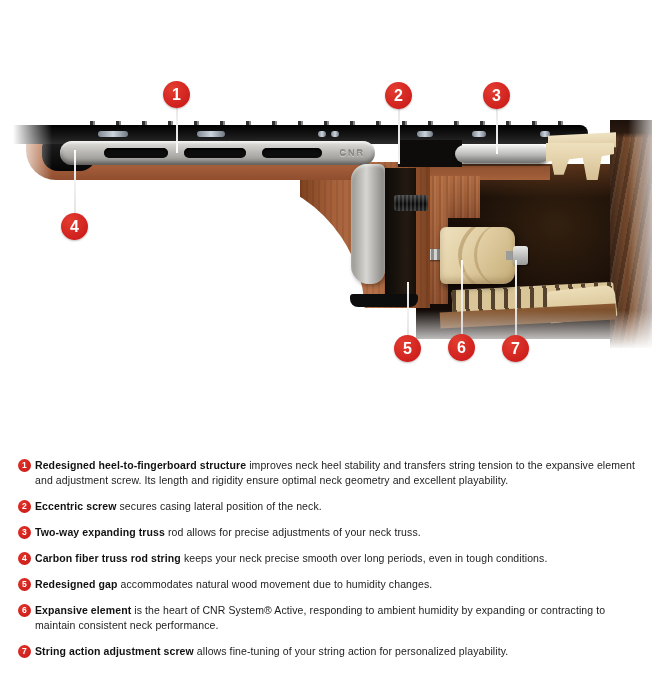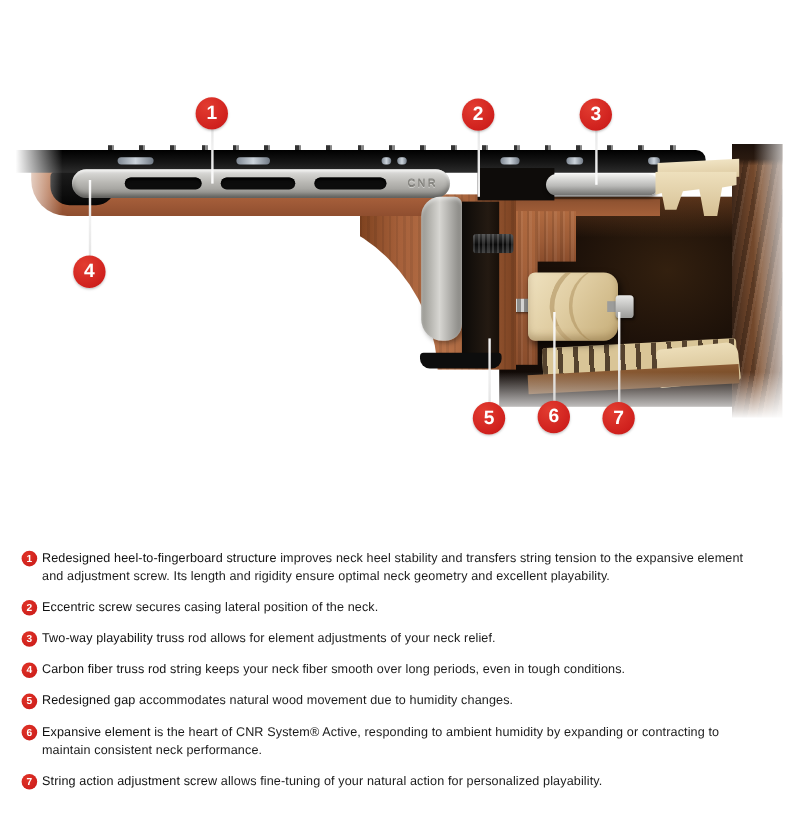--- a/index.html
+++ b/index.html
@@ -132,21 +132,21 @@
   .c4{left:61px;top:213px;} .c5{left:394px;top:335px;} .c6{left:448px;top:334px;} .c7{left:502px;top:335px;}
 
   
   .legend { padding:12px 28px 0 18px; }
   .legend-item { position:relative; padding-left:17px; margin-bottom:11px;
     font-size:10.5px; line-height:15px; color:#1c1c1c; max-width:618px; letter-spacing:.1px; }
   .legend-item.narrow { max-width:432px; }
   .legend-badge { position:absolute; left:0; top:1px; width:13px; height:13px; border-radius:50%;
     background:radial-gradient(circle at 35% 30%, #e03327, #ce1f1c 75%);
     color:#fff; font-size:8.5px; font-weight:bold; display:flex; align-items:center; justify-content:center; }
-  .legend-item .b { font-weight:normal; color:#111; }
+  .legend-item .b { font-weight:bold; color:#111; }
 </style>
 </head>
 <body>
 
 <div class="stage">
 
   <div class="diagram">
 
     <div class="interior"></div>
     <div class="side"></div>
@@ -218,38 +218,38 @@
       <span class="b">Redesigned heel-to-fingerboard structure</span>
       <span>improves neck heel stability and transfers string tension to the expansive element and adjustment screw. Its length and rigidity ensure optimal neck geometry and excellent playability.</span>
     </div>
     <div class="legend-item">
       <span class="legend-badge">2</span>
       <span class="b">Eccentric screw</span>
       <span>secures casing lateral position of the neck.</span>
     </div>
     <div class="legend-item">
       <span class="legend-badge">3</span>
-      <span class="b">Two-way playability truss</span>
-      <span>rod allows for element adjustments of your neck relief.</span>
+      <span class="b">Two-way expanding truss</span>
+      <span>rod allows for precise adjustments of your neck truss.</span>
     </div>
     <div class="legend-item">
       <span class="legend-badge">4</span>
       <span class="b">Carbon fiber truss rod string</span>
-      <span>keeps your neck fiber smooth over long periods, even in tough conditions.</span>
+      <span>keeps your neck precise smooth over long periods, even in tough conditions.</span>
     </div>
     <div class="legend-item narrow">
       <span class="legend-badge">5</span>
       <span class="b">Redesigned gap</span>
       <span>accommodates natural wood movement due to humidity changes.</span>
     </div>
     <div class="legend-item">
       <span class="legend-badge">6</span>
       <span class="b">Expansive element</span>
       <span>is the heart of CNR System® Active, responding to ambient humidity by expanding or contracting to maintain consistent neck performance.</span>
     </div>
     <div class="legend-item">
       <span class="legend-badge">7</span>
       <span class="b">String action adjustment screw</span>
-      <span>allows fine-tuning of your natural action for personalized playability.</span>
+      <span>allows fine-tuning of your string action for personalized playability.</span>
     </div>
   </div>
 
 </div>
 
 </body></html>

